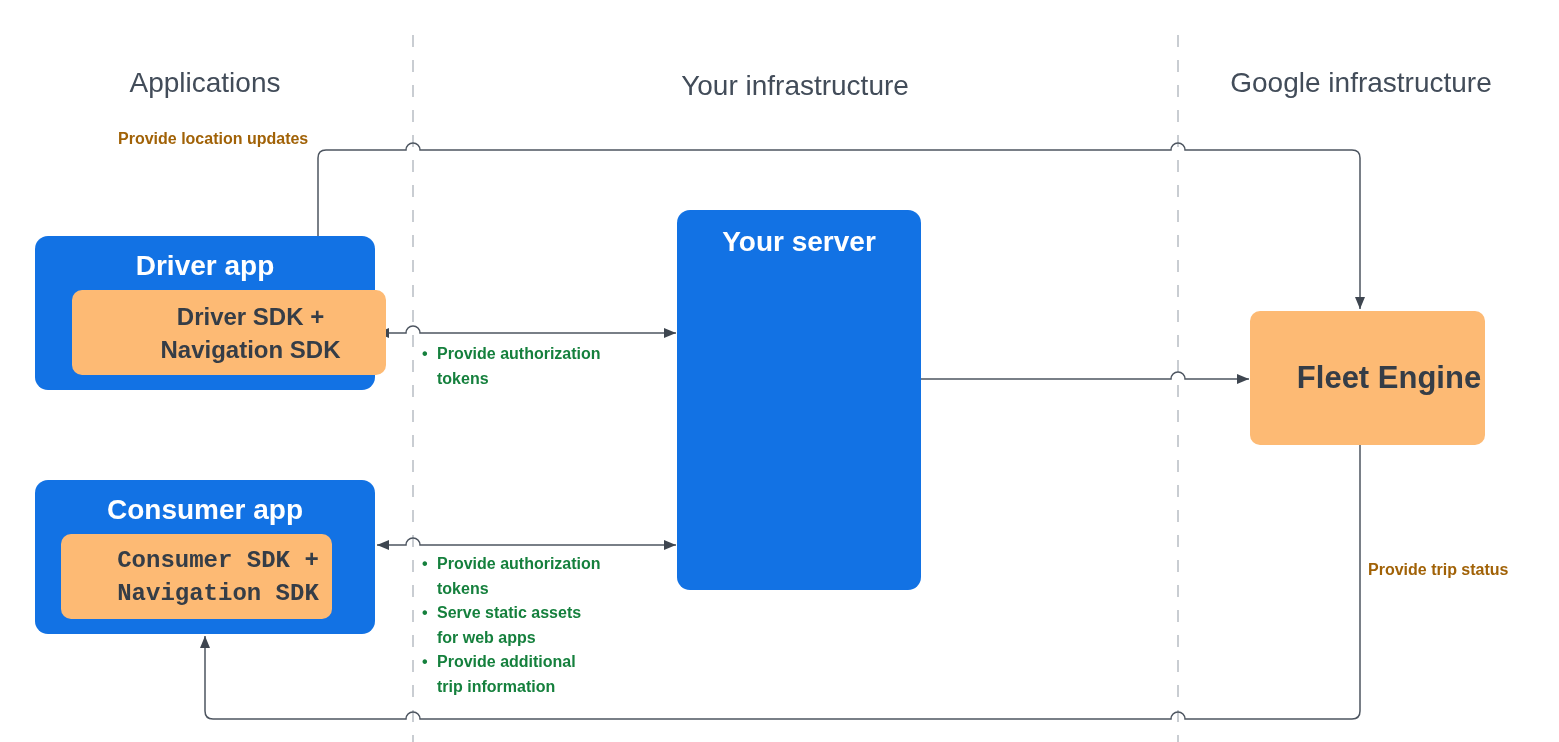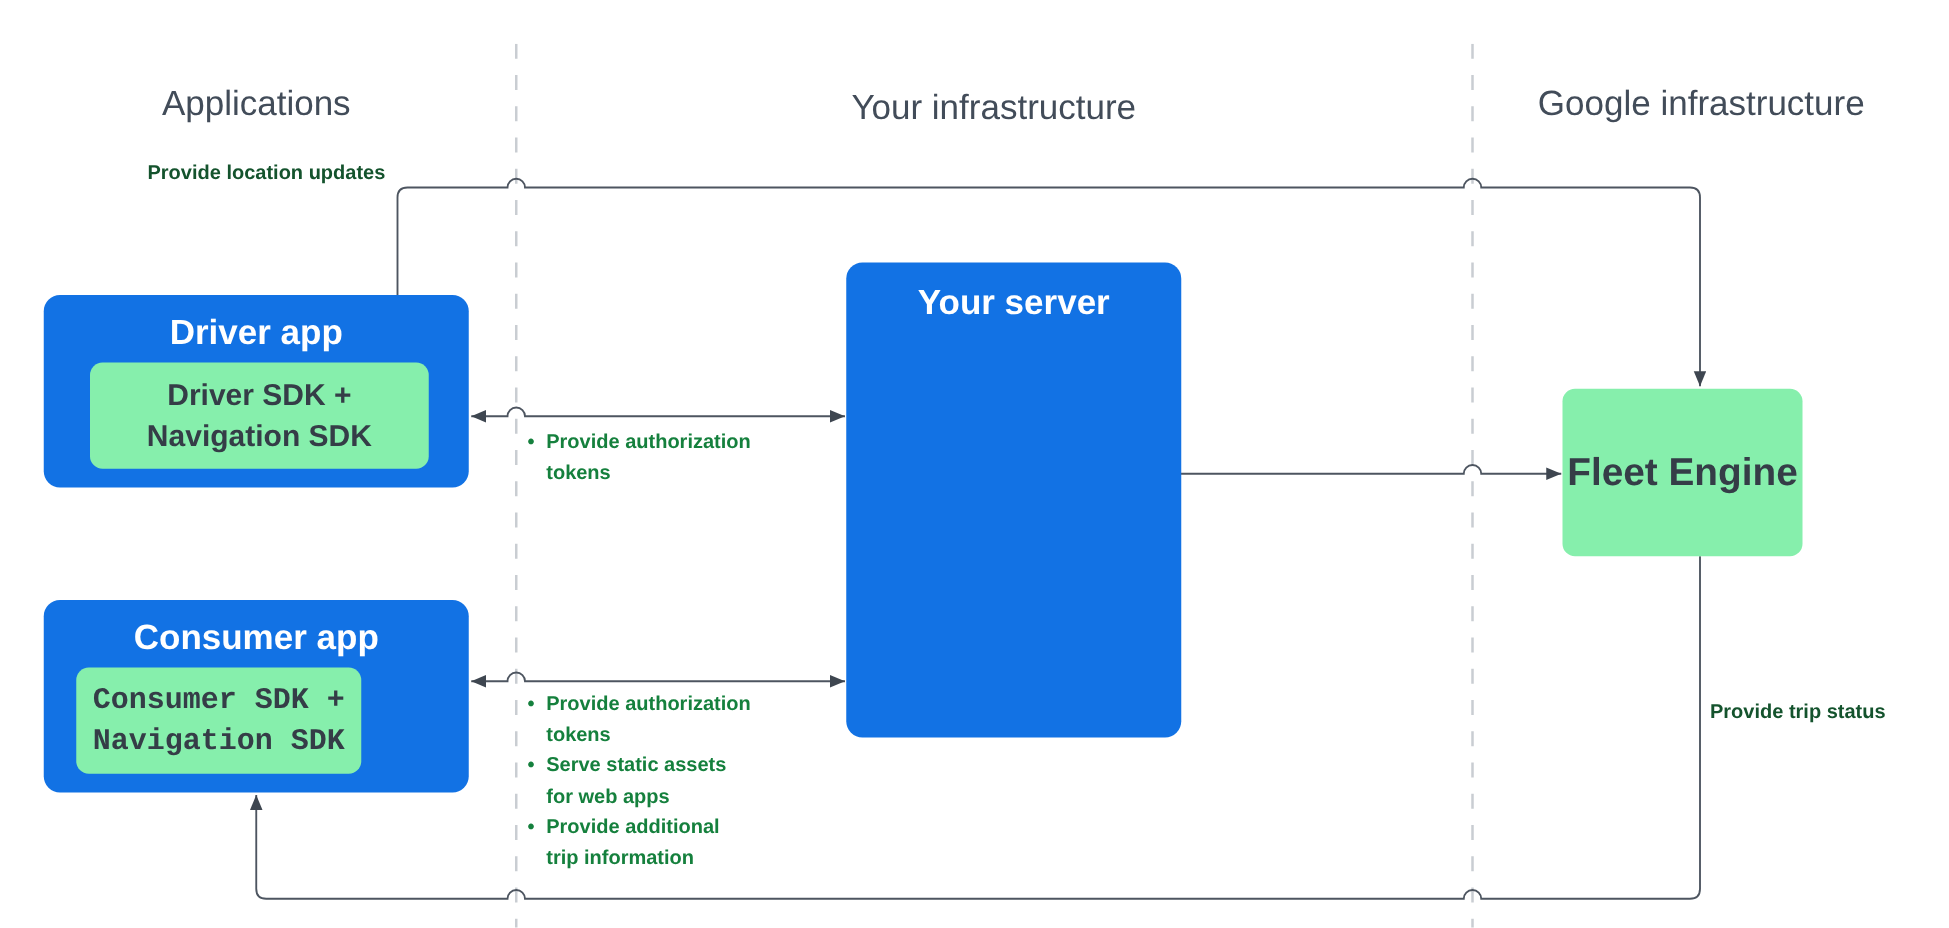--- a/index.html
+++ b/index.html
@@ -4,28 +4,28 @@
 <style>
   html,body{margin:0;padding:0;background:#ffffff;}
   body{width:1559px;height:742px;position:relative;overflow:hidden;
        font-family:"Liberation Sans",sans-serif;}
   .canvas{position:absolute;inset:0;margin-top:35px;}
   .wires{position:absolute;left:0;top:0;}
   .abs{position:absolute;}
   .col-header{font-size:28px;color:#424C59;text-align:center;}
   .node{border-radius:13px;box-sizing:border-box;}
   .blue{background:#1272E4;}
-  .yellow{background:#86efac;}
+  .yellow{background:#fdba74;padding-left:43px;}
   .box-title{font-size:28px;font-weight:bold;color:#ffffff;text-align:center;}
   .sdk-box{border-radius:10px;display:flex;align-items:center;justify-content:center;
            font-size:24px;font-weight:bold;color:#353D47;text-align:center;
            line-height:33px;white-space:pre-line;}
   .fleet-box{border-radius:10px;display:flex;align-items:center;justify-content:center;
              font-size:31px;font-weight:bold;color:#353D47;}
-  .edge-label{font-size:16px;font-weight:bold;color:#14532d;white-space:nowrap;}
+  .edge-label{font-size:16px;font-weight:bold;color:#a16207;white-space:nowrap;}
   ul.bullets{list-style:none;margin:0;padding:0;}
   ul.bullets li{position:relative;padding-left:17px;font-size:16px;font-weight:bold;
                 color:#15803d;line-height:24.5px;white-space:pre-line;}
   ul.bullets li::before{content:"\2022";position:absolute;left:2px;top:0;}
 </style>
 </head>
 <body>
 
 <div class="canvas">
 
@@ -59,21 +59,21 @@
   </div>
   <div class="abs yellow sdk-box" style="left:72px;top:255px;width:271px;height:85px;">Driver SDK +
 Navigation SDK</div>
 
   <div class="abs node blue" style="left:35px;top:445px;width:340px;height:154px;">
     <div class="box-title" style="margin-top:14px;">Consumer app</div>
   </div>
   <div class="abs yellow sdk-box" style="left:61px;top:499px;width:228px;height:85px;font-family:Liberation Mono, monospace;">Consumer SDK +
 Navigation SDK</div>
 
-  <div class="abs node blue" style="left:677px;top:175px;width:268px;height:380px;">
+  <div class="abs node blue" style="left:677px;top:175px;width:244px;height:380px;">
     <div class="box-title" style="margin-top:16px;">Your server</div>
   </div>
 
   <div class="abs yellow fleet-box" style="left:1250px;top:276px;width:192px;height:134px;">Fleet Engine</div>
 
   <div class="abs edge-label" style="left:118px;top:95px;">Provide location updates</div>
   <div class="abs edge-label" style="left:1368px;top:526px;">Provide trip status</div>
 
   <ul class="abs bullets" style="left:420px;top:307px;width:235px;">
       <li>Provide authorization

